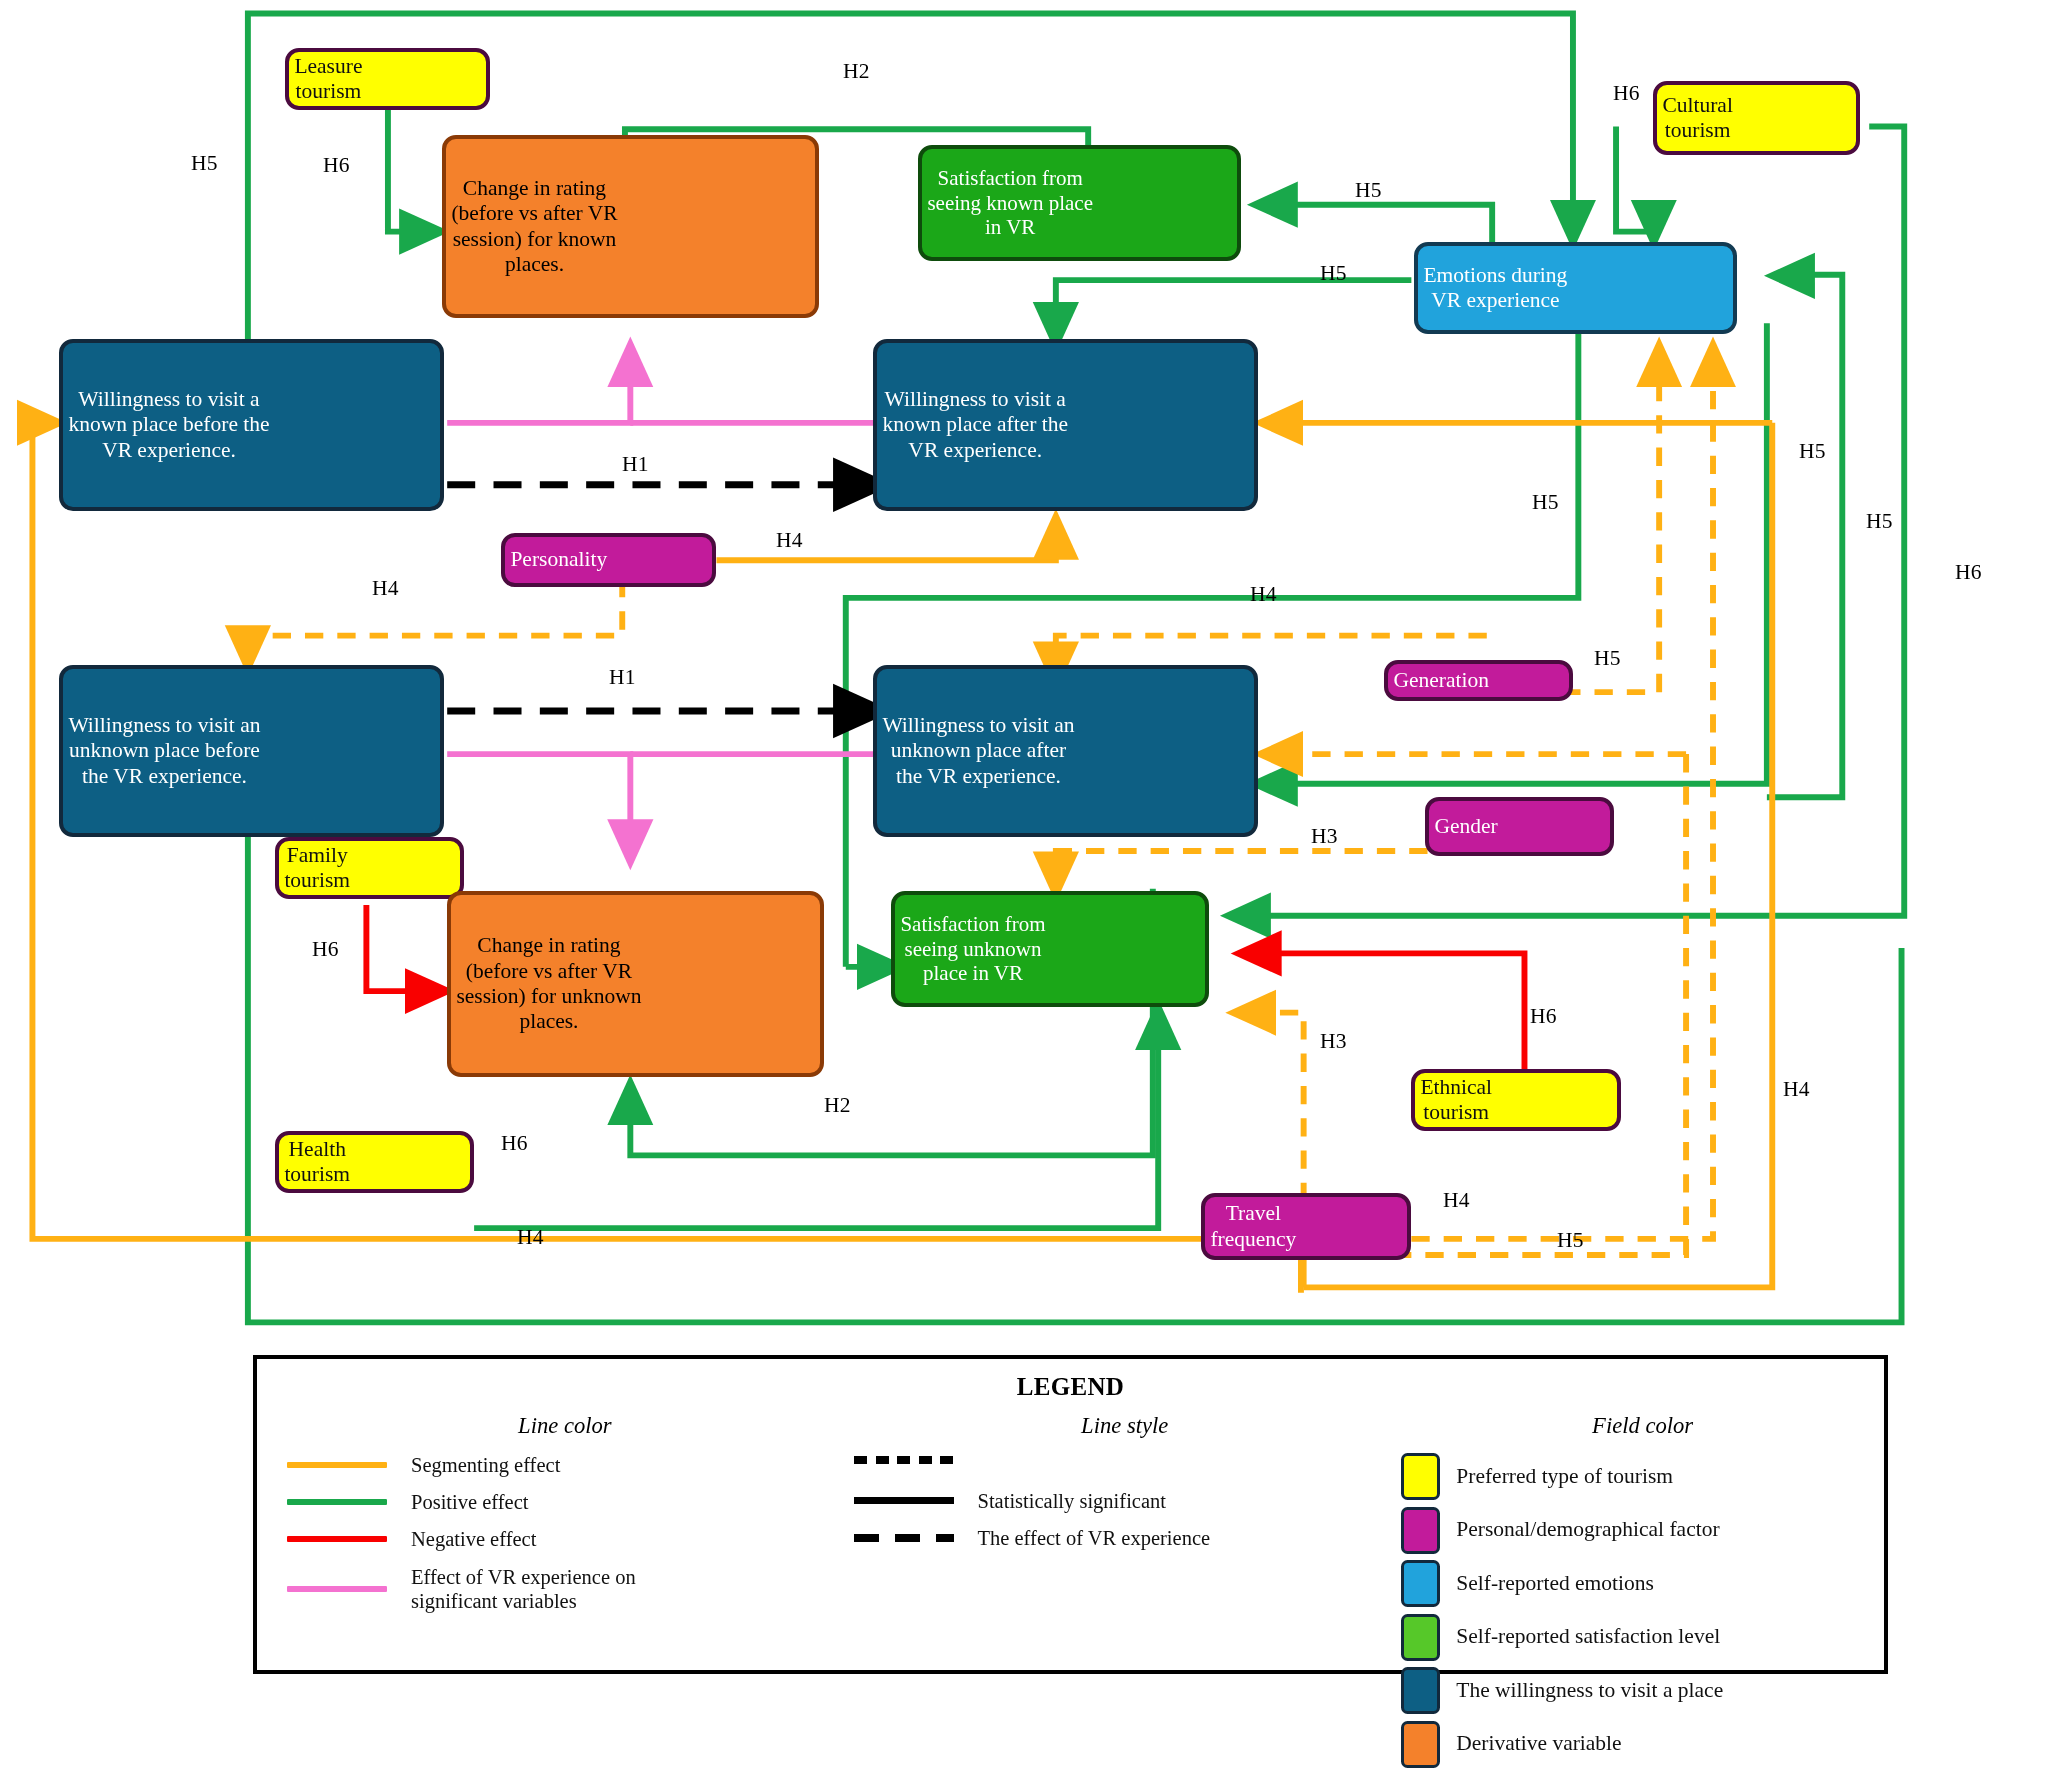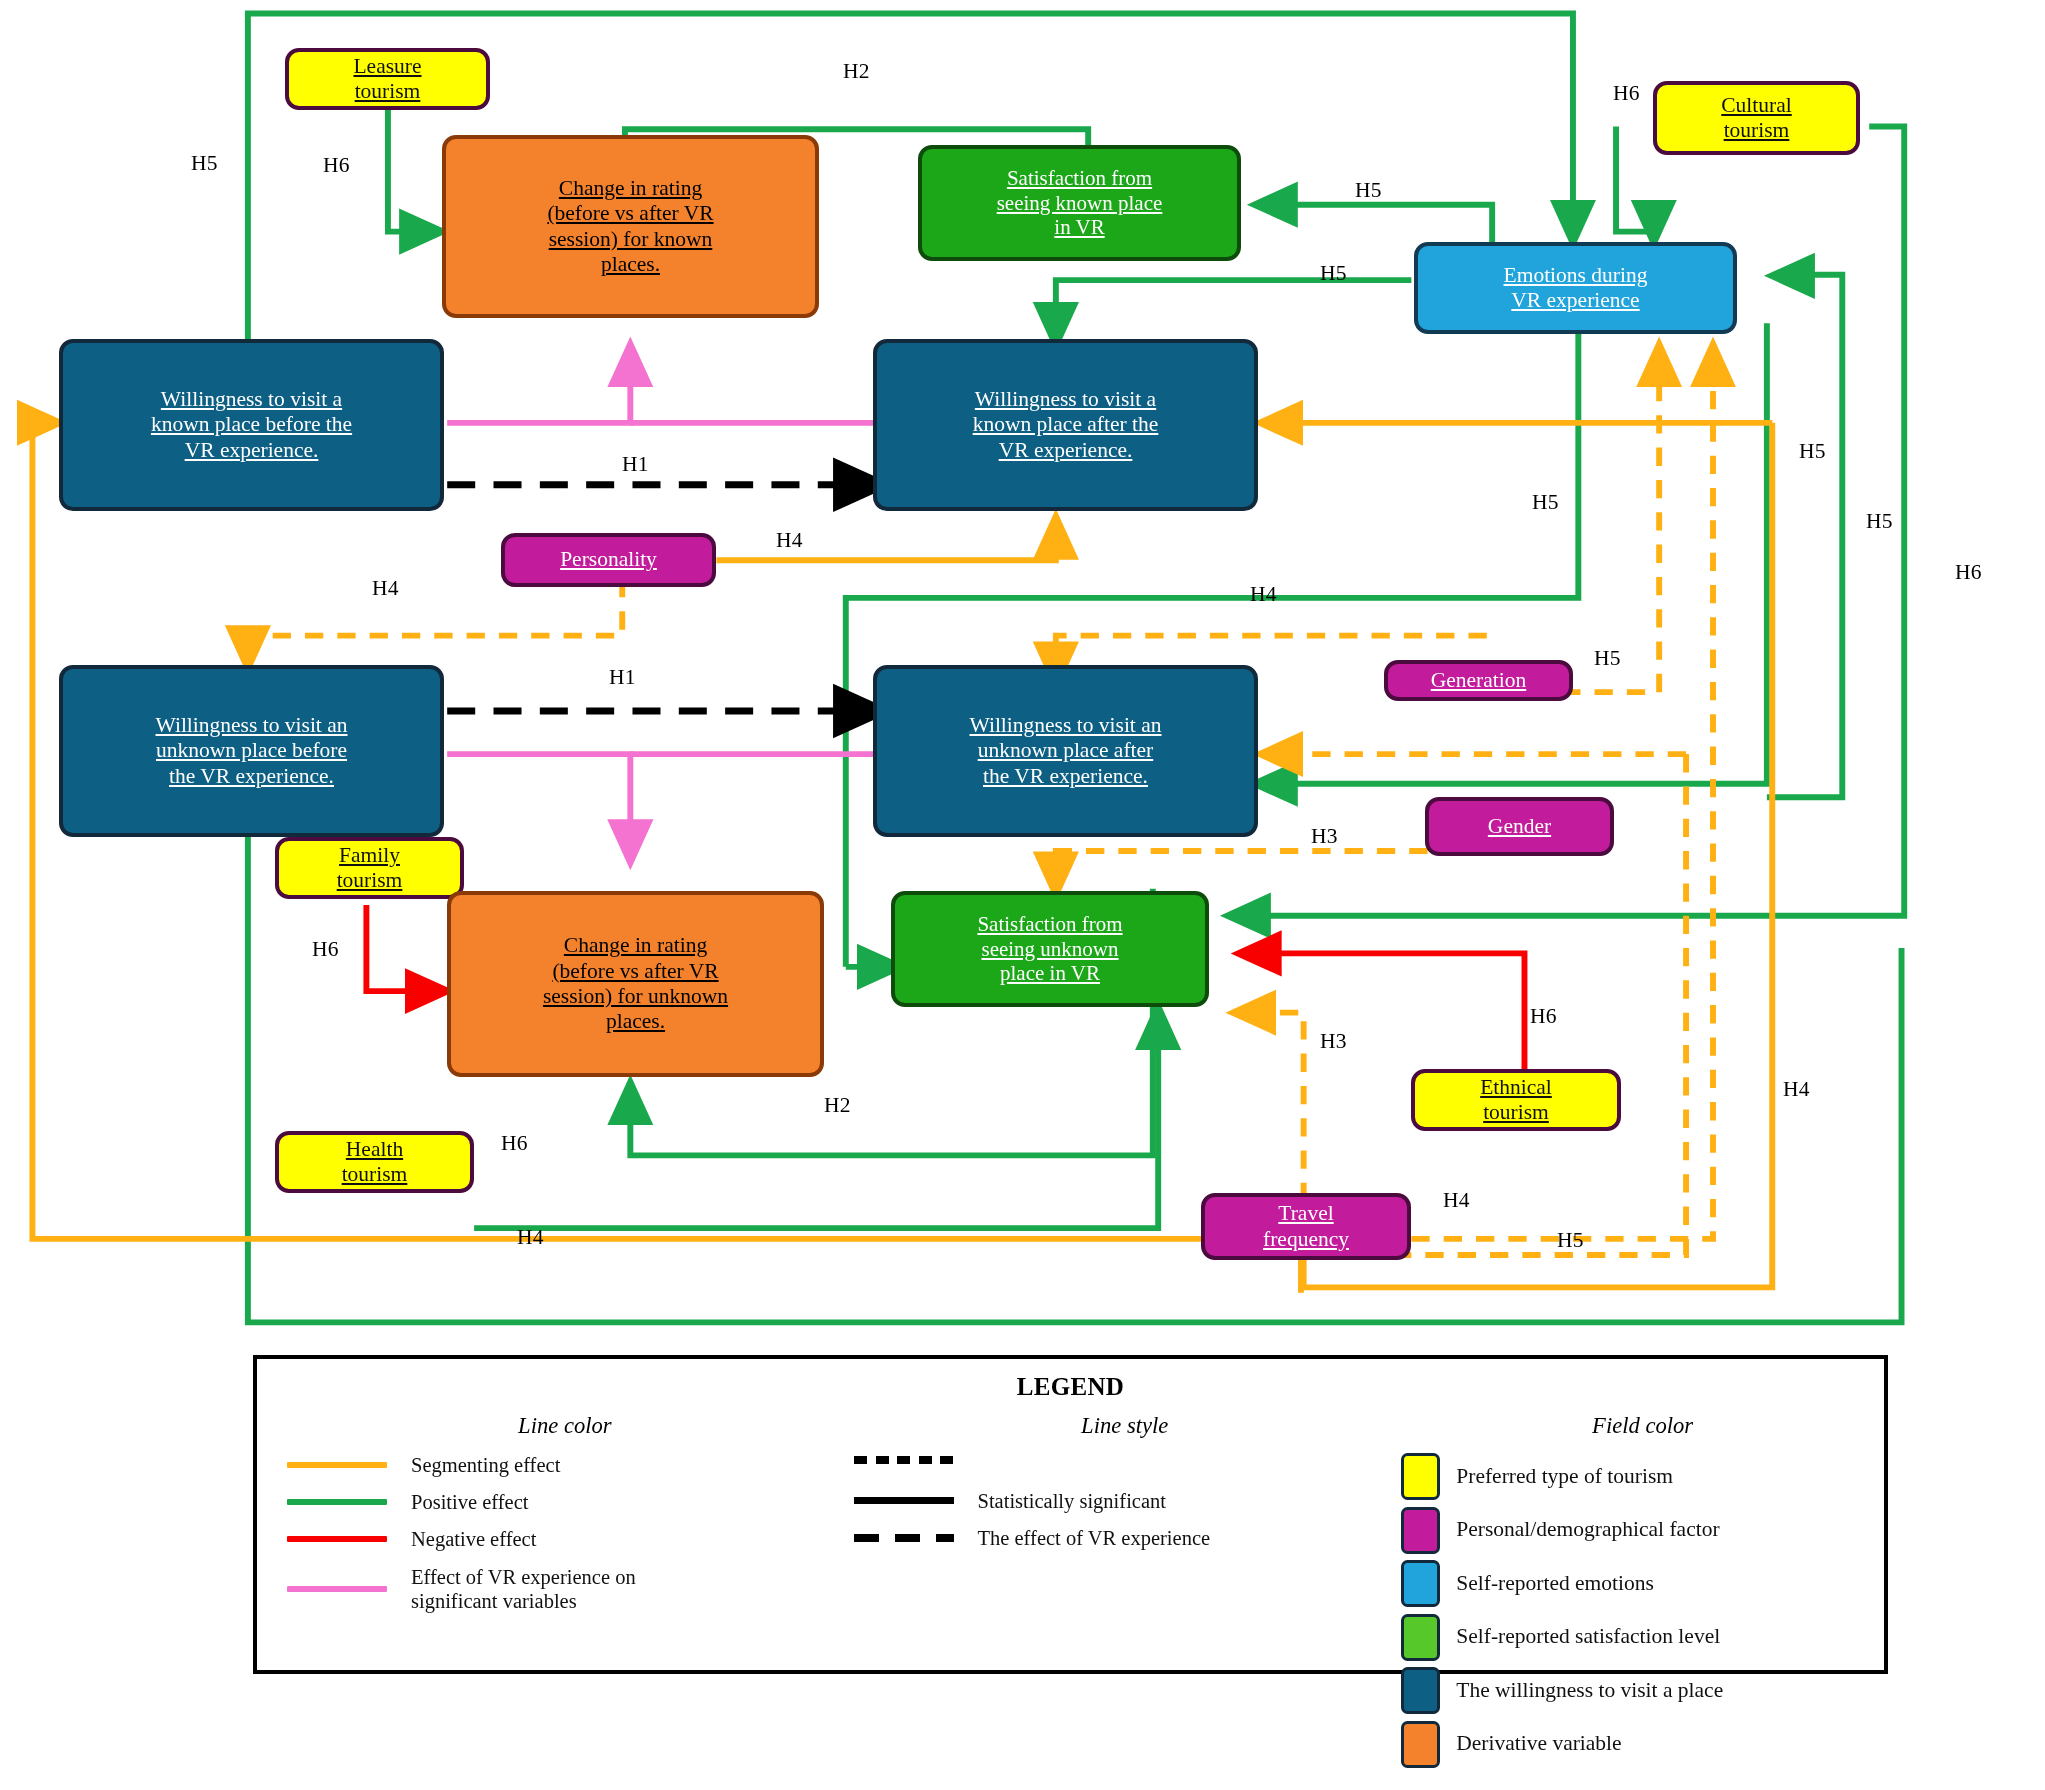--- a/index.html
+++ b/index.html
@@ -1,21 +1,21 @@
 <!DOCTYPE html>
 <html style="font-size:8.6px"><head>
 <meta charset="utf-8">
 <style>
   html,body{margin:0;padding:0;background:#ffffff;}
   body{font-family:"Liberation Serif", serif;}
   #root{position:relative;width:2046px;height:1791px;background:#fff;overflow:hidden;}
   svg.layer{position:absolute;left:0;top:0;width:2046px;height:1791px;pointer-events:none;}
 
-  .node{position:absolute;box-sizing:border-box;display:flex;align-items:center;justify-content:center;
-        text-align:center;border-radius:14px;line-height:1.18;text-decoration:underline;}
+  .node{position:absolute;box-sizing:border-box;display:flex;align-items:center;
+        text-align:center;border-radius:14px;line-height:1.18;}
   .node .txt{display:block;padding:0 5.4px;}
 
   
   .n-tourism{background:#FFFF00;border:4.8px solid #4B0B3F;color:#111111;font-weight:400;}
   .n-factor{background:#C21B9B;border:4.8px solid #4B0B3F;color:#FFFFFF;}
   .n-emotion{background:#21A3DC;border:4.8px solid #123A52;color:#FFFFFF;}
   .n-satis{background:#1BA718;border:4.8px solid #0E4C0C;color:#FFFFFF;}
   .n-willing{background:#0D5F84;border:4.8px solid #12293C;color:#FFFFFF;}
   .n-deriv{background:#F4812B;border:4.8px solid #8A3A06;color:#000000;}
 

